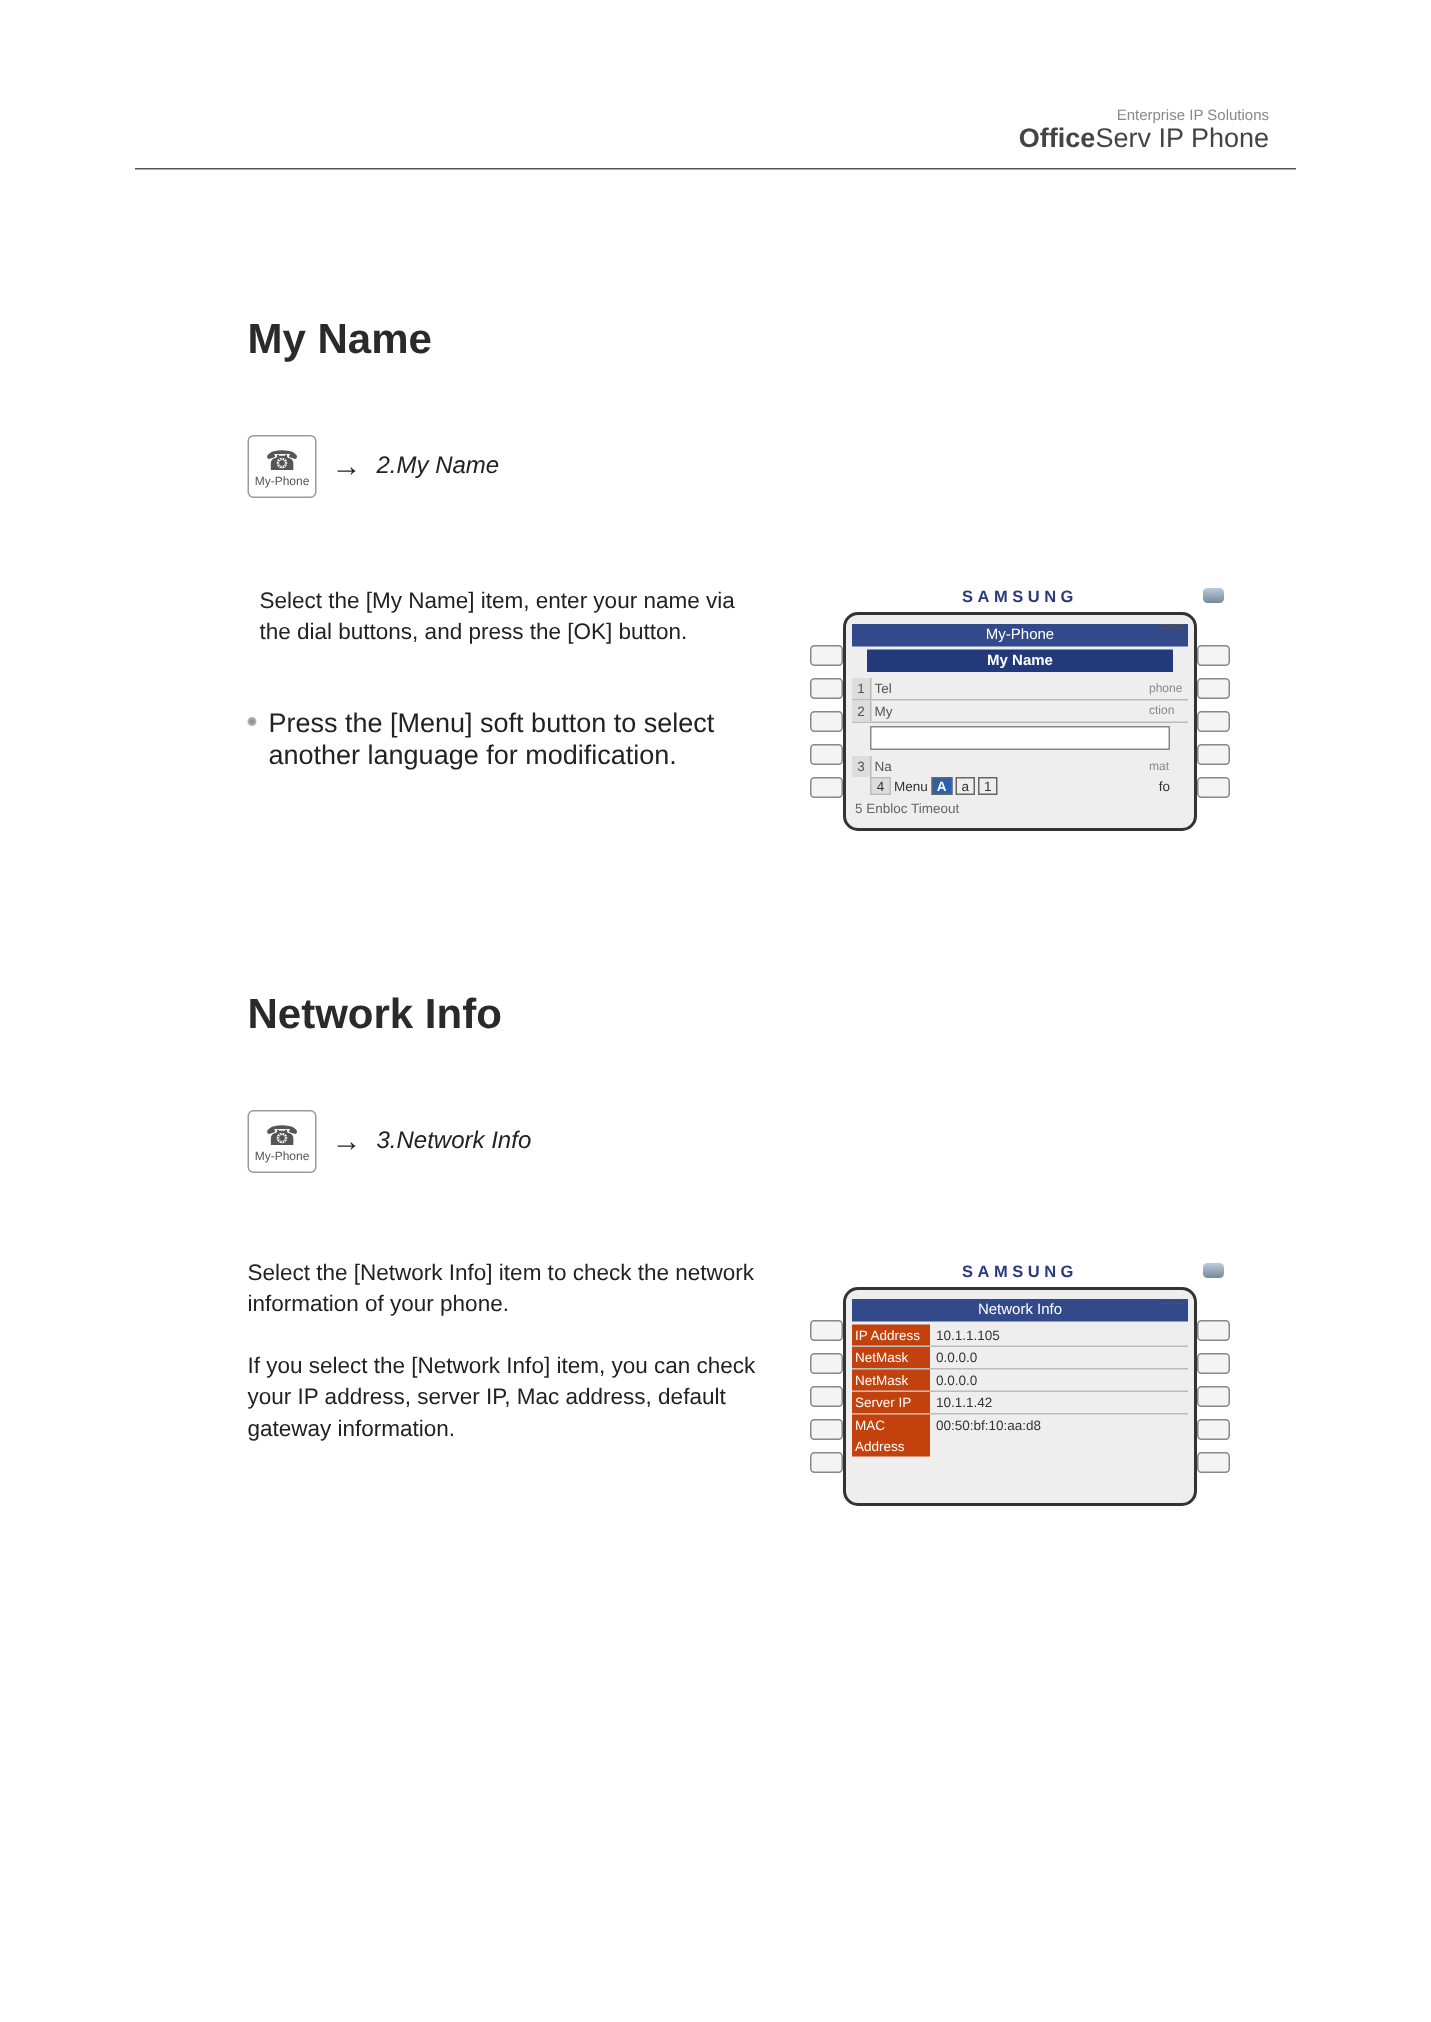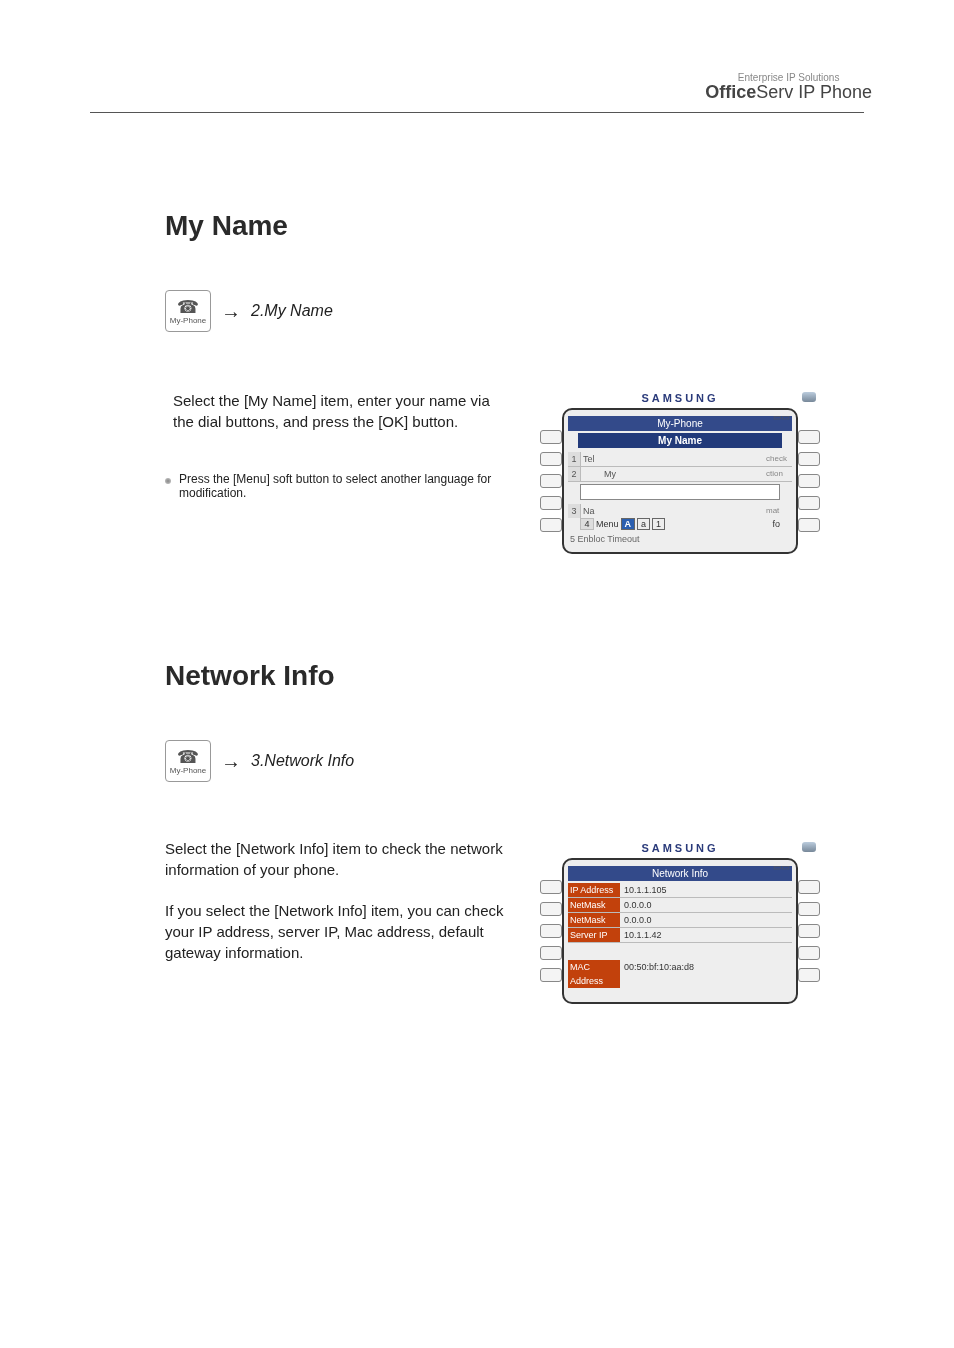--- a/index.html
+++ b/index.html
@@ -13,22 +13,22 @@
   .page {
     position: relative;
     width: 954px;
     height: 1348px;
     padding: 60px 90px 40px 140px;
     box-sizing: border-box;
   }
   .header-brand {
     position: absolute;
     top: 72px;
-    right: 82px;
-    text-align: center;
+    right: 108px;
+    text-align: right;
     font-size: 11px;
     color: #777;
     line-height: 1.1;
   }
   .brand-line1 { font-size: 10px; color:#888; }
   .brand-line2 { font-size: 18px; color:#444; }
   .brand-line2 b { font-weight: 900; }
   .header-rule {
     position: absolute;
     top: 112px;
@@ -67,21 +67,21 @@
   .path-text { font-style: italic; font-size: 16px; }
 
   .body-text {
     position: absolute;
     font-size: 15px;
     line-height: 1.4;
     max-width: 340px;
   }
   .bullet-row {
     position: absolute;
-    font-size: 12px;
+    font-size: 18px;
     display: flex;
     gap: 8px;
     max-width: 360px;
   }
   .bullet-dot {
     width: 6px; height: 6px; border-radius: 50%;
     background: radial-gradient(circle, #888 0%, #ccc 100%);
     margin-top: 6px;
     flex: 0 0 auto;
   }
@@ -273,25 +273,25 @@
       </div>
       <div class="screen">
         <div class="status-icon">▭▭</div>
         <div class="title-bar">My-Phone</div>
         <div class="title-bar-inner">My Name</div>
 
         <div class="list-row">
           <div class="num">1</div>
           <div class="lab" style="background:transparent;color:#555;">Tel</div>
           <div class="val"></div>
-          <div class="right-frag">check</div>
+          <div class="right-frag">phone</div>
         </div>
         <div class="list-row">
           <div class="num">2</div>
-          <div class="lab" style="background:transparent;color:#555;margin-left:21px;">My</div>
+          <div class="lab" style="background:transparent;color:#555;">My</div>
           <div class="val"></div>
           <div class="right-frag">ction</div>
         </div>
 
         <div class="input-box"></div>
 
         <div class="list-row" style="border:none;">
           <div class="num">3</div>
           <div class="lab" style="background:transparent;color:#555;">Na</div>
           <div class="val"></div>
@@ -361,21 +361,21 @@
           <div class="val">0.0.0.0</div>
         </div>
         <div class="list-row">
           <div class="lab">NetMask</div>
           <div class="val">0.0.0.0</div>
         </div>
         <div class="list-row">
           <div class="lab">Server IP</div>
           <div class="val">10.1.1.42</div>
         </div>
-        <div class="list-row" style="border:none;margin-top:17px;">
+        <div class="list-row" style="border:none;">
           <div class="lab">MAC Address</div>
           <div class="val">00:50:bf:10:aa:d8</div>
         </div>
       </div>
       <div class="btn-col">
         <div class="soft-btn"></div>
         <div class="soft-btn"></div>
         <div class="soft-btn"></div>
         <div class="soft-btn"></div>
         <div class="soft-btn"></div>

